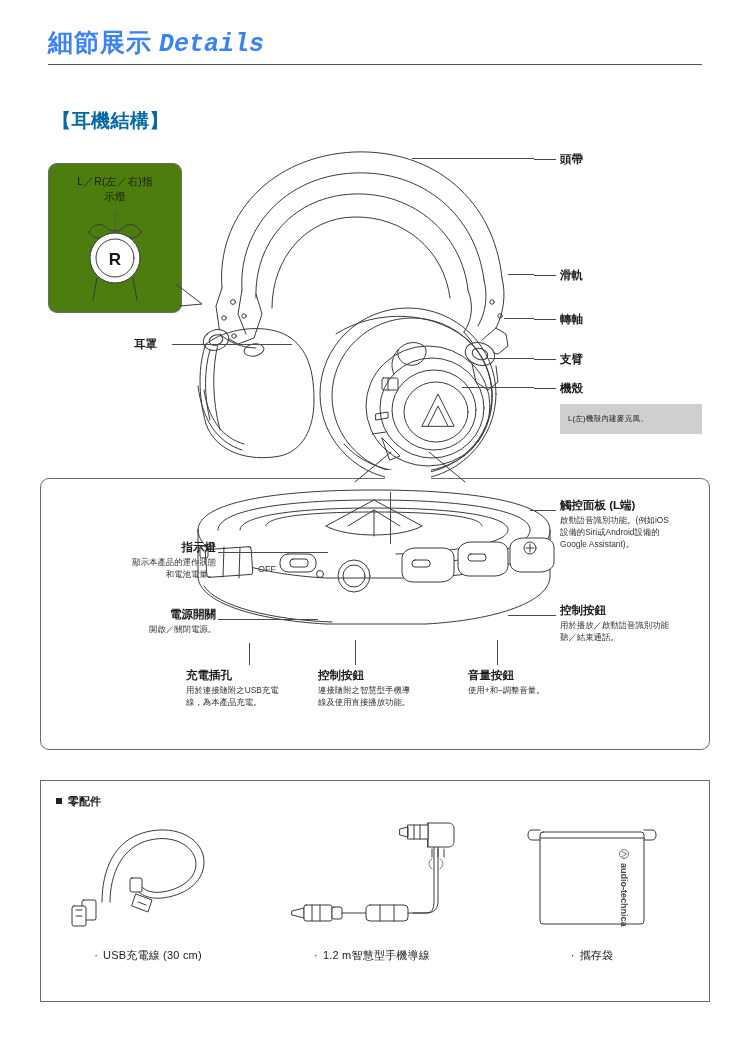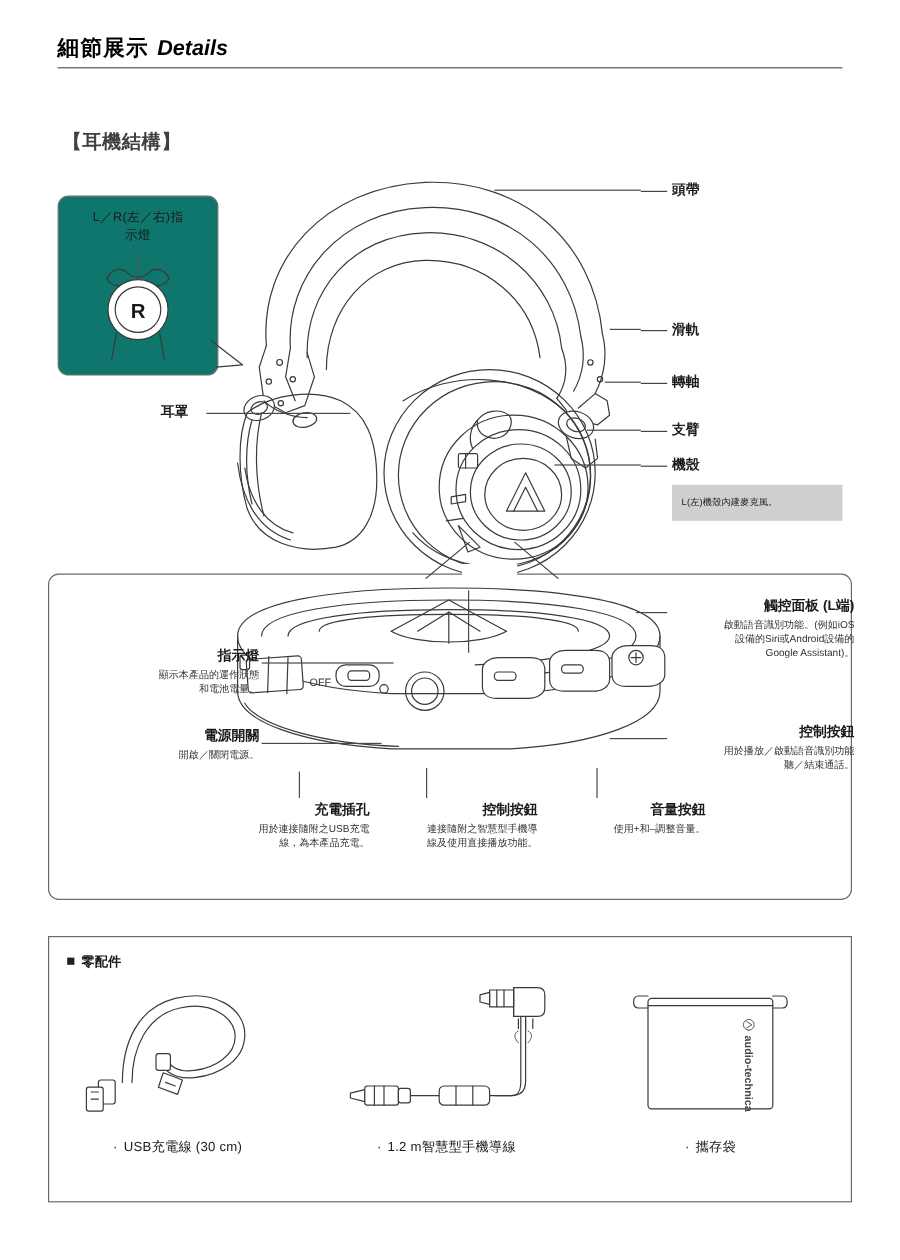--- a/index.html
+++ b/index.html
@@ -16,47 +16,47 @@
     overflow: hidden;
   }
   .page { position: absolute; inset: 0; }
 
   
   #page-header {
     position: absolute;
     left: 48px; top: 30px; width: 654px;
   }
   #page-header .title {
-    font-family: Liberation Sans, sans-serif;
-    font-size: 18px;
+    font-family: Liberation Mono, monospace;
+    font-size: 25px;
     font-weight: 700;
     letter-spacing: 1px;
-    color: #000000;
+    color: #3b82f6;
     line-height: 1.2;
     white-space: nowrap;
   }
   #page-header .title .en {
     font-style: italic;
     font-weight: 700;
     letter-spacing: 0px;
     padding-left: 7px;
   }
   #page-header .rule {
     margin-top: 4px;
     border-top: 1.6px solid #555;
     width: 654px;
   }
 
   
   .section-heading {
     position: absolute;
-    font-size: 16px;
+    font-size: 19px;
     font-weight: 700;
     letter-spacing: 0.5px;
-    color: #404040;
+    color: #0369a1;
   }
   #structure-heading { left: 52px; top: 108px; }
 
   
   .label-bold {
     font-size: 11.5px;
     font-weight: 700;
     color: #1a1a1a;
     line-height: 1.35;
     white-space: nowrap;
@@ -74,21 +74,21 @@
   .leader.h { height: 1px; }
   .leader.v { width: 1px; }
 
   
   #lr-callout {
     position: absolute;
     left: 48px; top: 163px;
     width: 132px; height: 148px;
     border: 1.2px solid #6b6b6b;
     border-radius: 9px;
-    background: #0f766e;
+    background: #4d7c0f;
   }
   #lr-callout .cap {
     position: absolute;
     top: 10px; left: 0; right: 0;
     text-align: center;
     font-size: 10.5px;
     line-height: 1.45;
     color: #1a1a1a;
     letter-spacing: 0.3px;
   }
@@ -157,21 +157,21 @@
     background: #fff;
   }
   #control-pointer { position: absolute; left: 355px; top: 452px; width: 110px; height: 32px; }
 
   #control-art {
     position: absolute;
     left: 196px; top: 490px;
     width: 360px; height: 160px;
   }
 
-  .panel-label { position: absolute; text-align: right; }
+  .panel-label { position: absolute; }
   .panel-label.right-align { text-align: right; }
 
   #pl-indicator { left: 40px; top: 540px; width: 176px; }
   #pl-power     { left: 40px; top: 607px; width: 176px; }
   #pl-touch     { left: 560px; top: 498px; width: 152px; }
   #pl-control   { left: 560px; top: 603px; width: 152px; }
   #pl-charge    { left: 186px; top: 668px; width: 122px; }
   #pl-connector { left: 318px; top: 668px; width: 130px; }
   #pl-volume    { left: 468px; top: 668px; width: 120px; }
 

